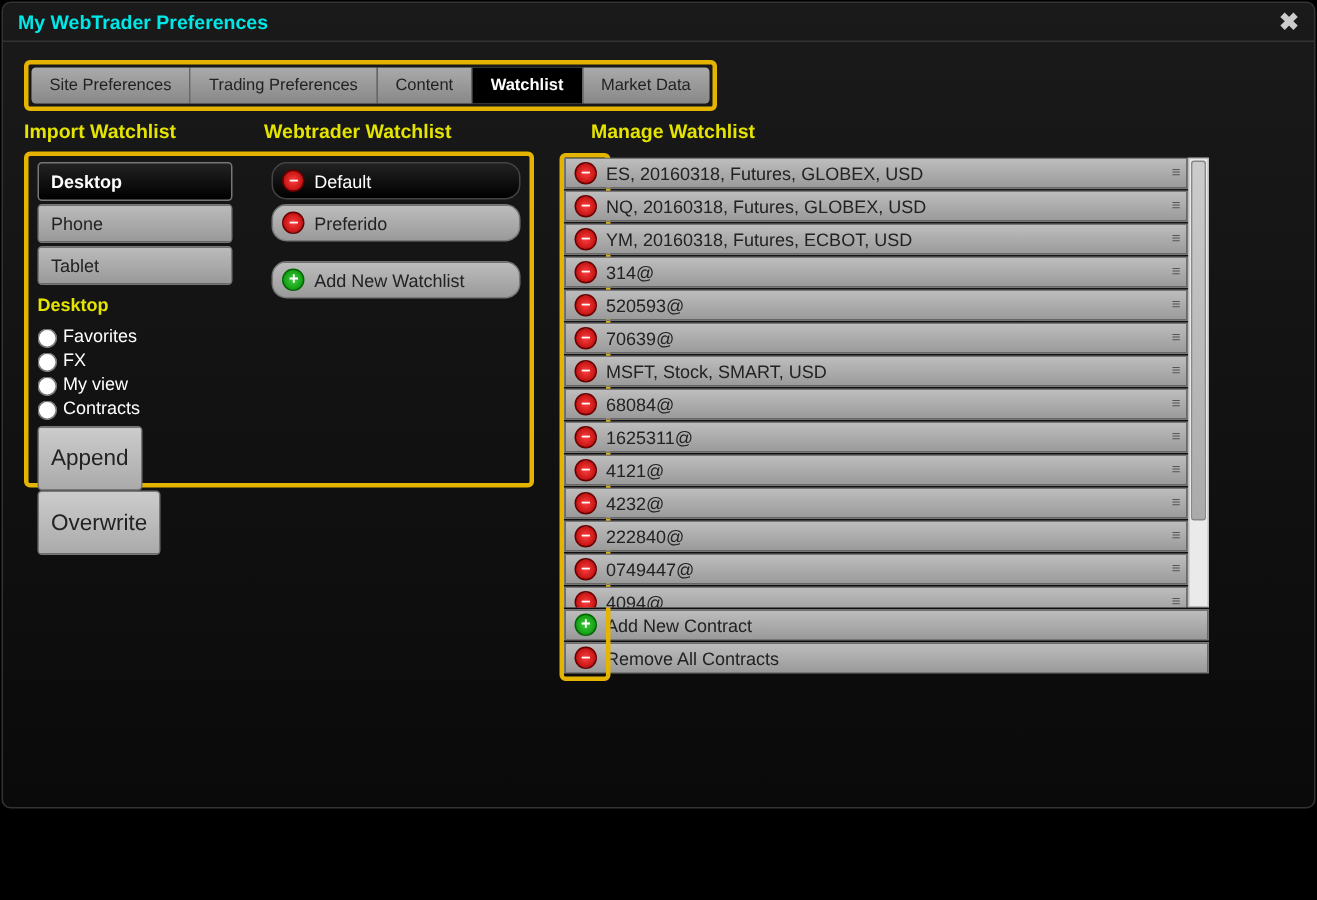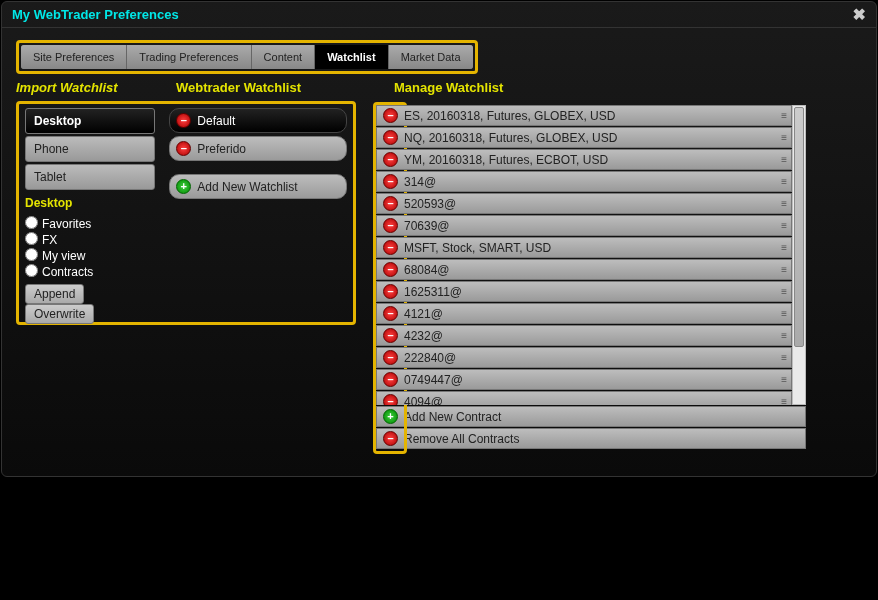--- a/index.html
+++ b/index.html
@@ -8,21 +8,21 @@
     font-size: 12px;
     background: #000;
     width: 878px;
     height: 600px;
     overflow: hidden;
     color: #ccc;
   }
   .dialog {
     position: relative;
     width: 876px;
-    height: 476px;
+    height: 538px;
     margin: 1px;
     background: linear-gradient(#1a1a1a, #0a0a0a);
     border: 1px solid #333;
     border-radius: 6px;
   }
   .dialog-header {
     height: 26px;
     padding: 4px 10px;
     display: flex;
     justify-content: space-between;
@@ -112,35 +112,35 @@
     font-weight: bold;
   }
   .device-selected-label {
     color: #e4e400;
     font-weight: bold;
     margin: 6px 0;
   }
   .radio-list { margin-top: 4px; }
   .radio-row {
     display: flex;
-    align-items: flex-start;
+    align-items: flex-end;
     color: #fff;
     font-size: 12px;
     line-height: 16px;
   }
   .radio-row input { margin-right: 4px; }
   .btn-row { margin-top: 4px; }
   .small-btn {
     display: inline-block;
-    padding: 2px 8px;
+    padding: 12px 8px;
     background: linear-gradient(#ccc, #aaa);
     border: 1px solid #777;
     border-radius: 3px;
     color: #222;
-    font-size: 12px;
+    font-size: 15px;
     cursor: pointer;
     margin-right: 2px;
   }
   
   
   .col-wt {
     width: 180px;
     padding-top: 4px;
   }
   .wt-item {
@@ -234,21 +234,21 @@
     color: #222;
     border: 1px solid #777;
     margin-top: 1px;
     font-size: 12px;
     height: 21px;
   }
   .mg-wrap { width: 100%; }
   
   
   .heads-row { display:flex; }
-  .heads-row .h1 { width: 160px; font-style: italic; }
+  .heads-row .h1 { width: 160px; }
   .heads-row .h2 { width: 190px; }
   .heads-row .h3 { flex:1;padding-left:28px; }
   
   .left-highlight-box {
      position: relative;
   }
 </style>
 </head>
 <body>
 

